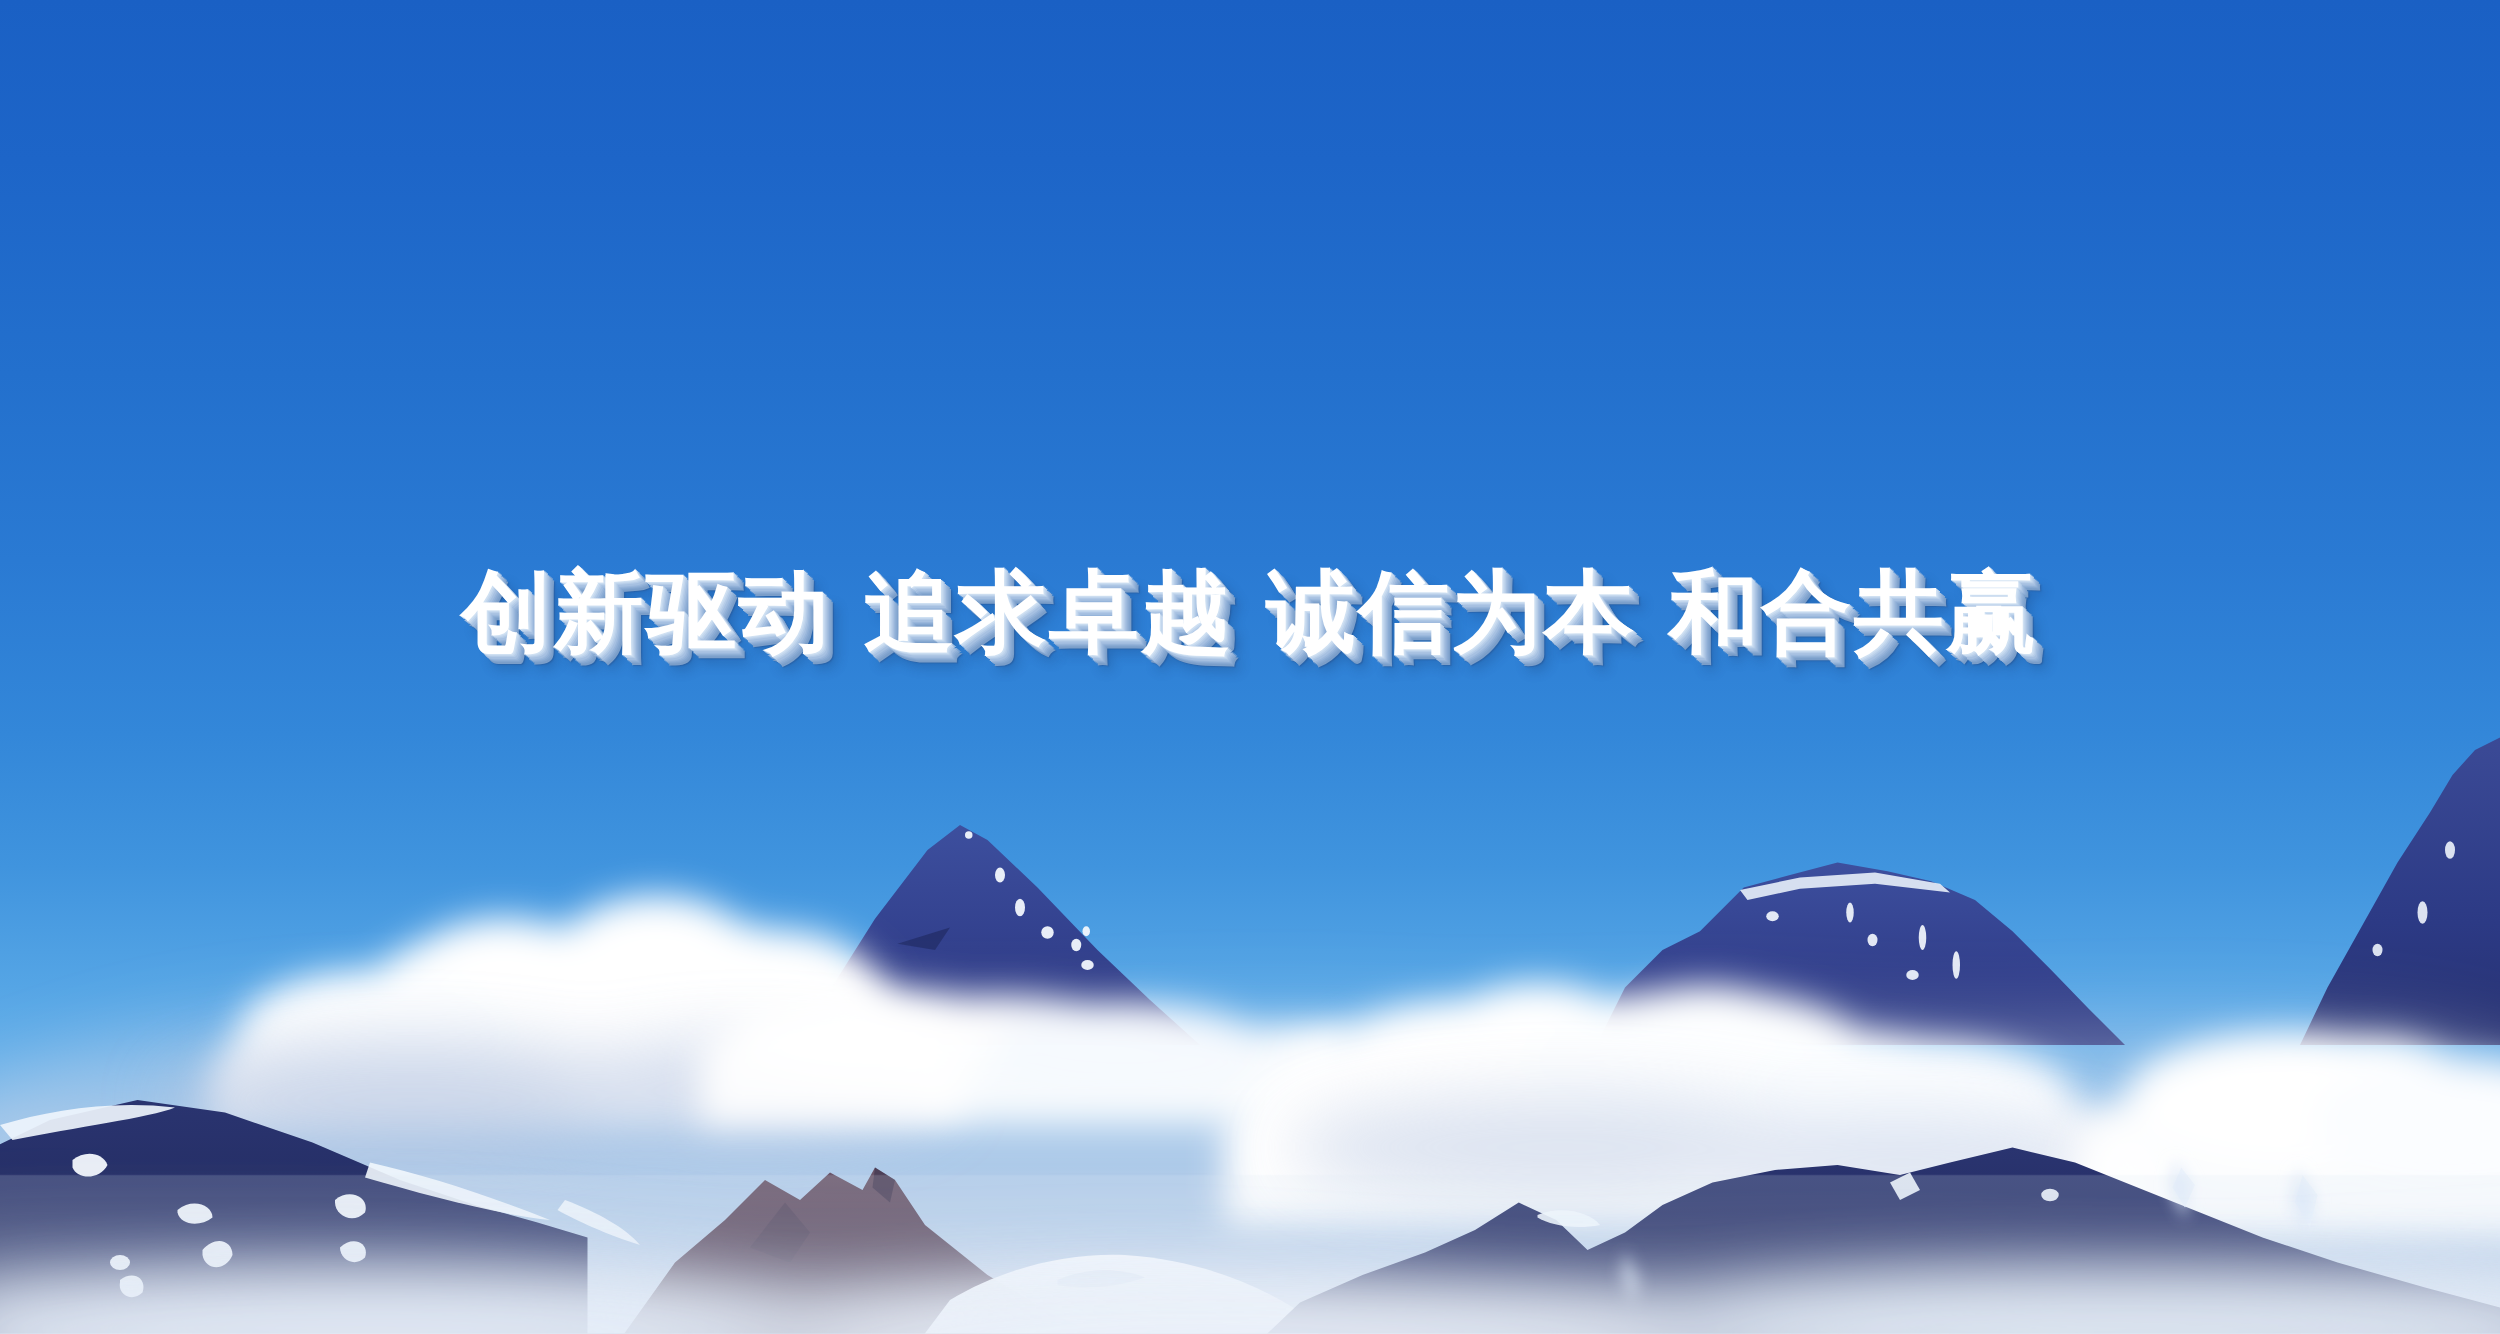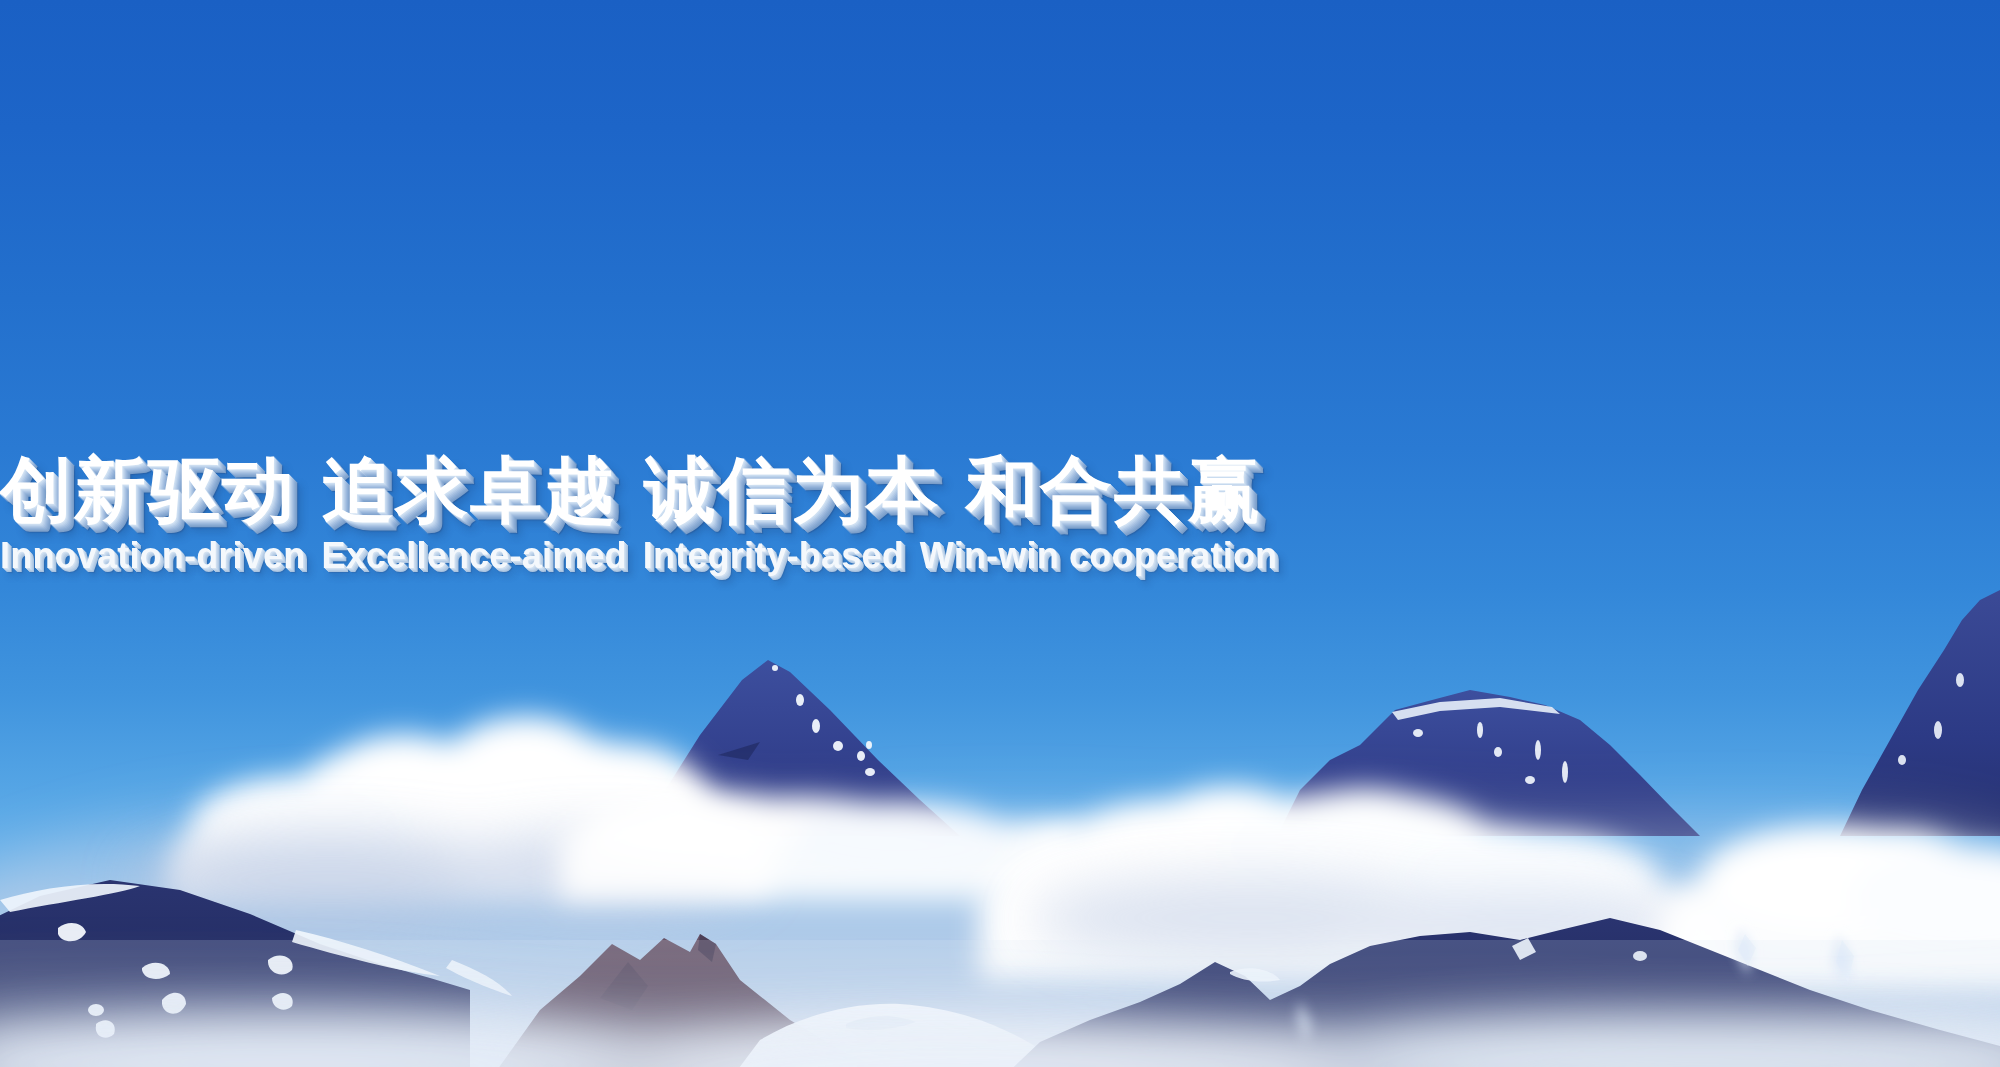--- a/index.html
+++ b/index.html
@@ -42,20 +42,21 @@
     width: 100%;
     height: 100%;
   }
 
   
   .headline-block {
     position: absolute;
     left: 0;
     right: 0;
     top: 452px;
+    text-align: center;
     pointer-events: none;
   }
   .headline-cn {
     display: block;
     font-size: 72px;
     font-weight: 700;
     line-height: 1.08;
     color: #ffffff;
     letter-spacing: 2px;
     white-space: nowrap;
@@ -311,19 +312,16 @@
 
     <rect x="0" y="940" width="2000" height="127" fill="#dfe9f6" opacity="0.18"></rect>
   </svg>
 
   <div class="headline-block">
 
     <div class="headline-cn">
       <span>创新驱动</span><span class="gap"></span><span>追求卓越</span><span class="gap"></span><span>诚信为本</span><span class="gap"></span><span>和合共赢</span>
     </div>
 
-    <div class="headline-en">
-      <span>Innovation-driven</span><span class="gap"></span><span>Excellence-aimed</span><span class="gap"></span><span>Integrity-based</span><span class="gap"></span><span>Win-win cooperation</span>
-    </div>
 
   </div>
 
 </div>
 
 </body></html>

